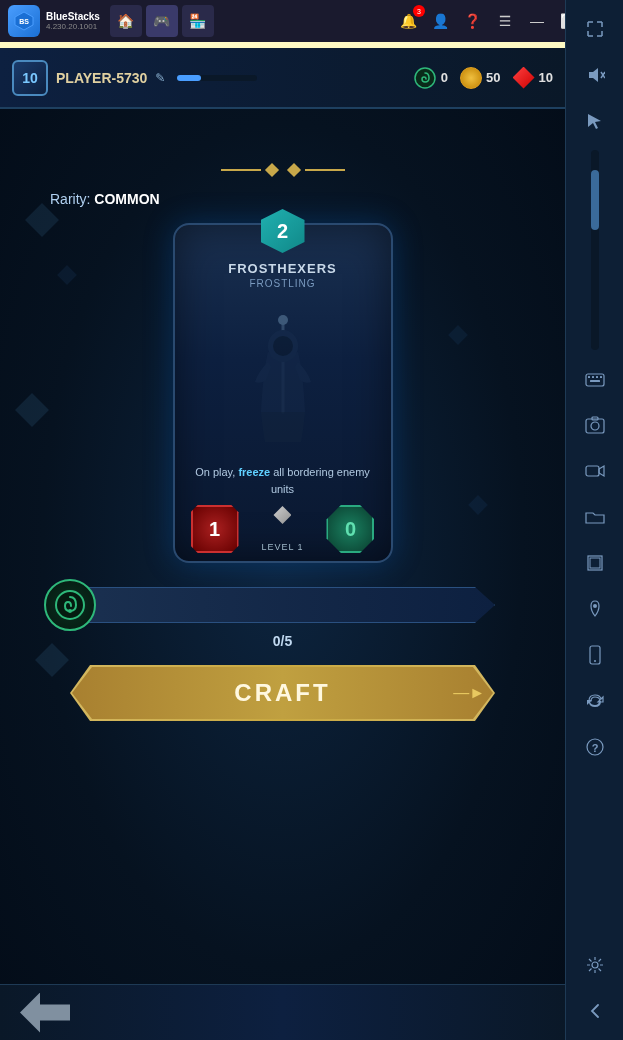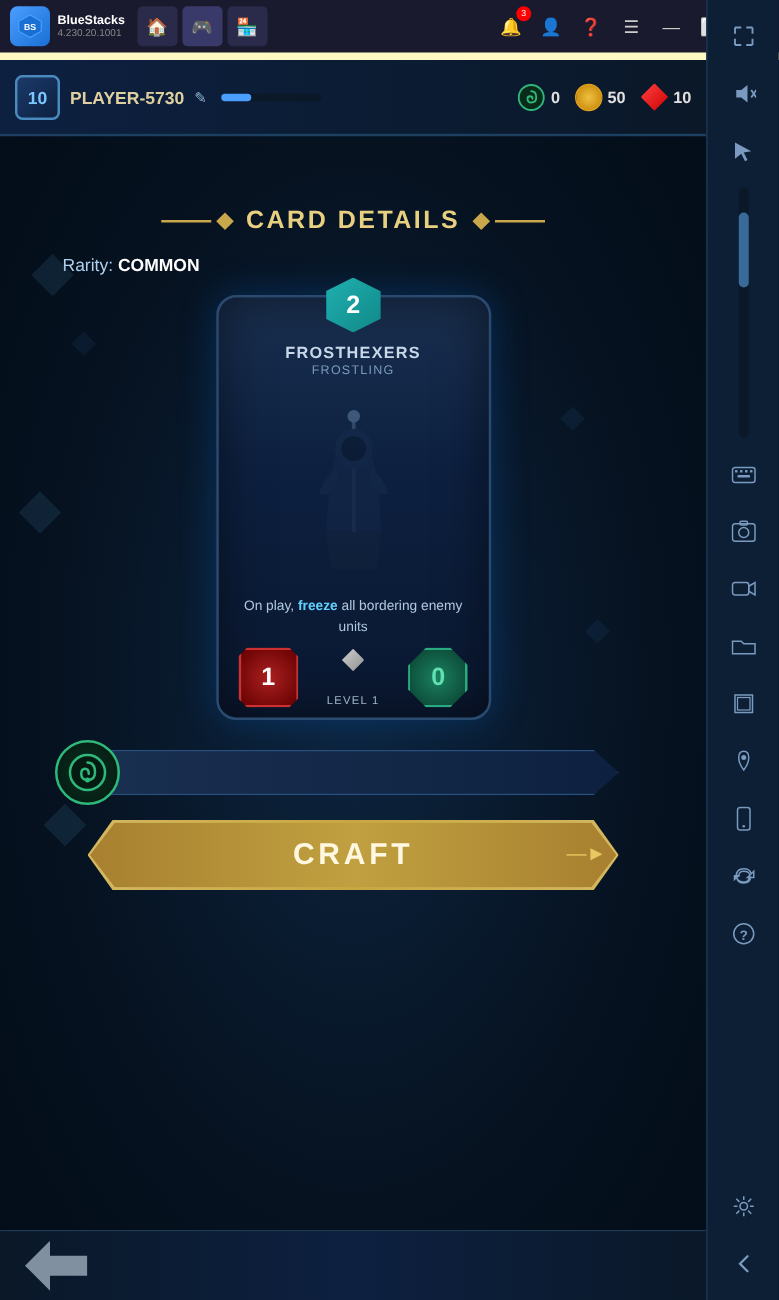--- a/index.html
+++ b/index.html
@@ -706,21 +706,20 @@
     </div>
   </div>
 
   <div class="card-details-container">
 
     <div class="section-header">
       <div class="header-line">
         <div class="header-line-bar"></div>
         <div class="header-diamond"></div>
       </div>
-      <h2 class="section-title">CARD DETAILS</h2>
       <div class="header-line">
         <div class="header-diamond"></div>
         <div class="header-line-bar"></div>
       </div>
     </div>
 
     <div class="card-meta">
       <div class="rarity-line">
         <span>Rarity:</span>
         <span class="rarity-name">COMMON</span>
@@ -773,20 +772,21 @@
               <circle cx="16" cy="16" r="14" fill="#051a10" stroke="#2eb87a" stroke-width="2"></circle>
               <path d="M16,8 Q22,8 22,16 Q22,22 16,22 Q11,22 11,17 Q11,13 14,13 Q17,13 17,17" fill="none" stroke="#2eb87a" stroke-width="2" stroke-linecap="round"></path>
               <circle cx="16" cy="22" r="2" fill="#2eb87a"></circle>
             </svg>
           </div>
         </div>
         <div class="progress-bar-bg">
           <div class="progress-bar-fill"></div>
         </div>
       </div>
+      <div class="progress-count">0/5</div>
     </div>
 
     <div class="craft-section">
       <button class="craft-btn">
         <span class="craft-arrow-left">◄—</span>
         <div class="craft-btn-inner">
           <span class="craft-btn-text">CRAFT</span>
         </div>
         <span class="craft-arrow-right">—►</span>
       </button>

